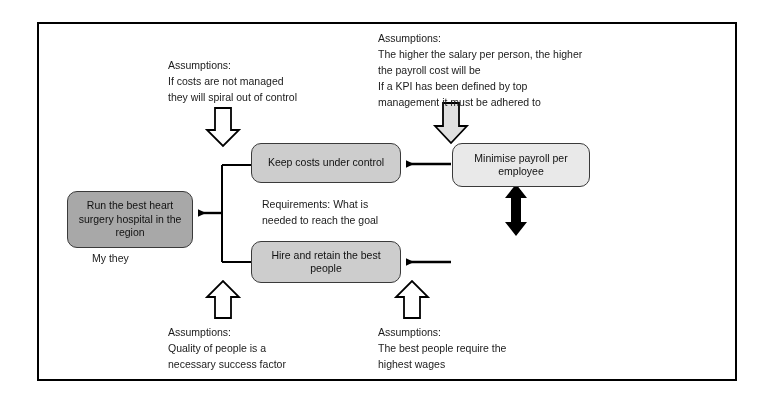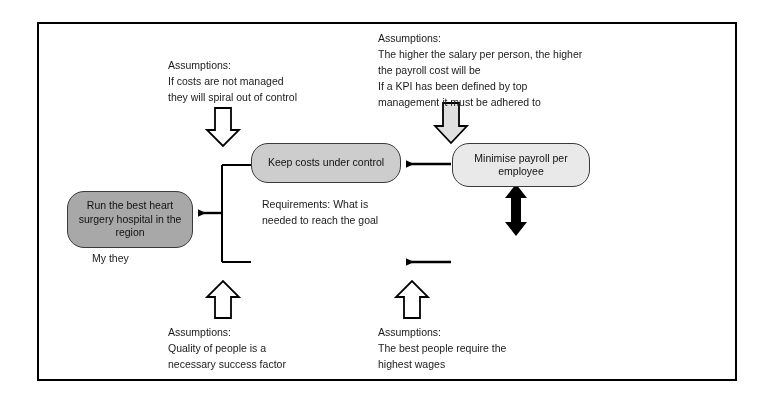--- a/index.html
+++ b/index.html
@@ -26,21 +26,21 @@
     top: 22px;
     width: 700px;
     height: 359px;
     border: 2px solid #000000;
     box-sizing: border-box;
   }
   .node {
     position: absolute;
     box-sizing: border-box;
     border: 1.6px solid #3a3a3a;
-    border-radius: 17px;
+    border-radius: 10px;
     display: flex;
     align-items: center;
     justify-content: center;
     text-align: center;
     font-size: 10.5px;
     line-height: 13.5px;
     padding: 2px 7px;
     color: #111111;
   }
   .node.goal {
@@ -112,20 +112,21 @@
 
     <g>
       <path d="M404,318 L404,297 L396,297 L412,281 L428,297 L420,297 L420,318 Z" fill="#ffffff" stroke="#000000" stroke-width="1.8" stroke-linejoin="miter"></path>
     </g>
   </svg>
 
   <div class="node goal" style="left:67px; top:191px; width:126px; height:57px;">Run the best heart surgery hospital in the region</div>
 
   <div class="node mid" style="left:251px; top:143px; width:150px; height:40px;">Keep costs under control</div>
 
+  <div class="node mid" style="left:251px; top:241px; width:150px; height:42px;">Hire and retain the best people</div>
 
   <div class="node right" style="left:452px; top:143px; width:138px; height:44px;">Minimise payroll per employee</div>
 
 
   <div class="note" style="left:92px; top:250px;">My they</div>
 
   <div class="note" style="left:262px; top:196px;">Requirements: What is
 needed to reach the goal</div>
 
 

